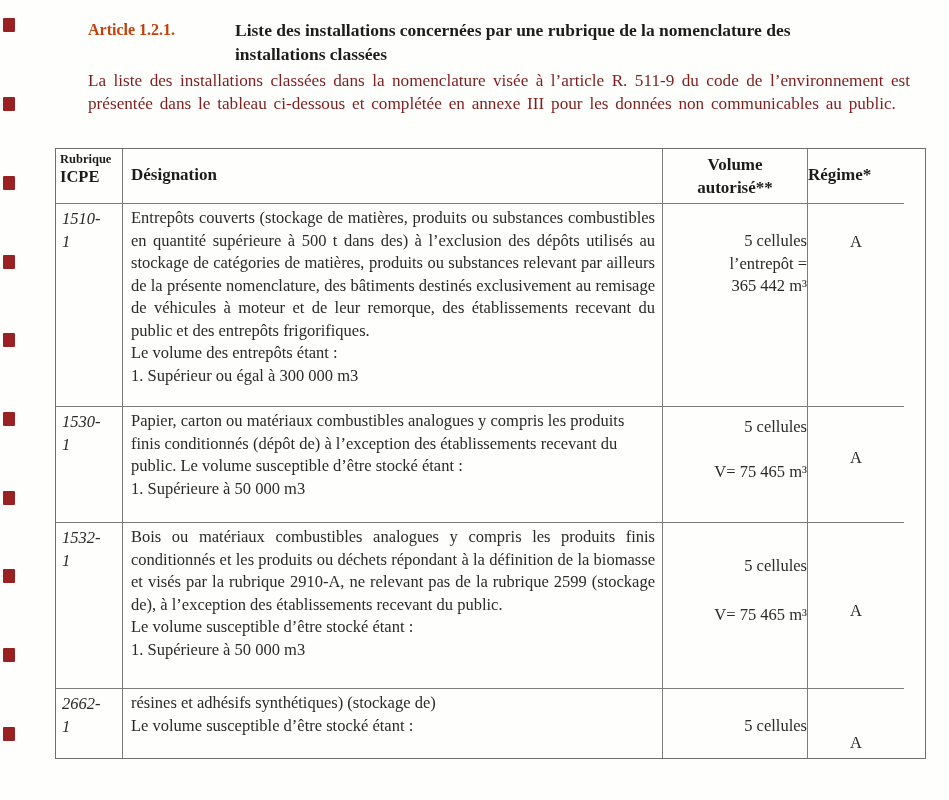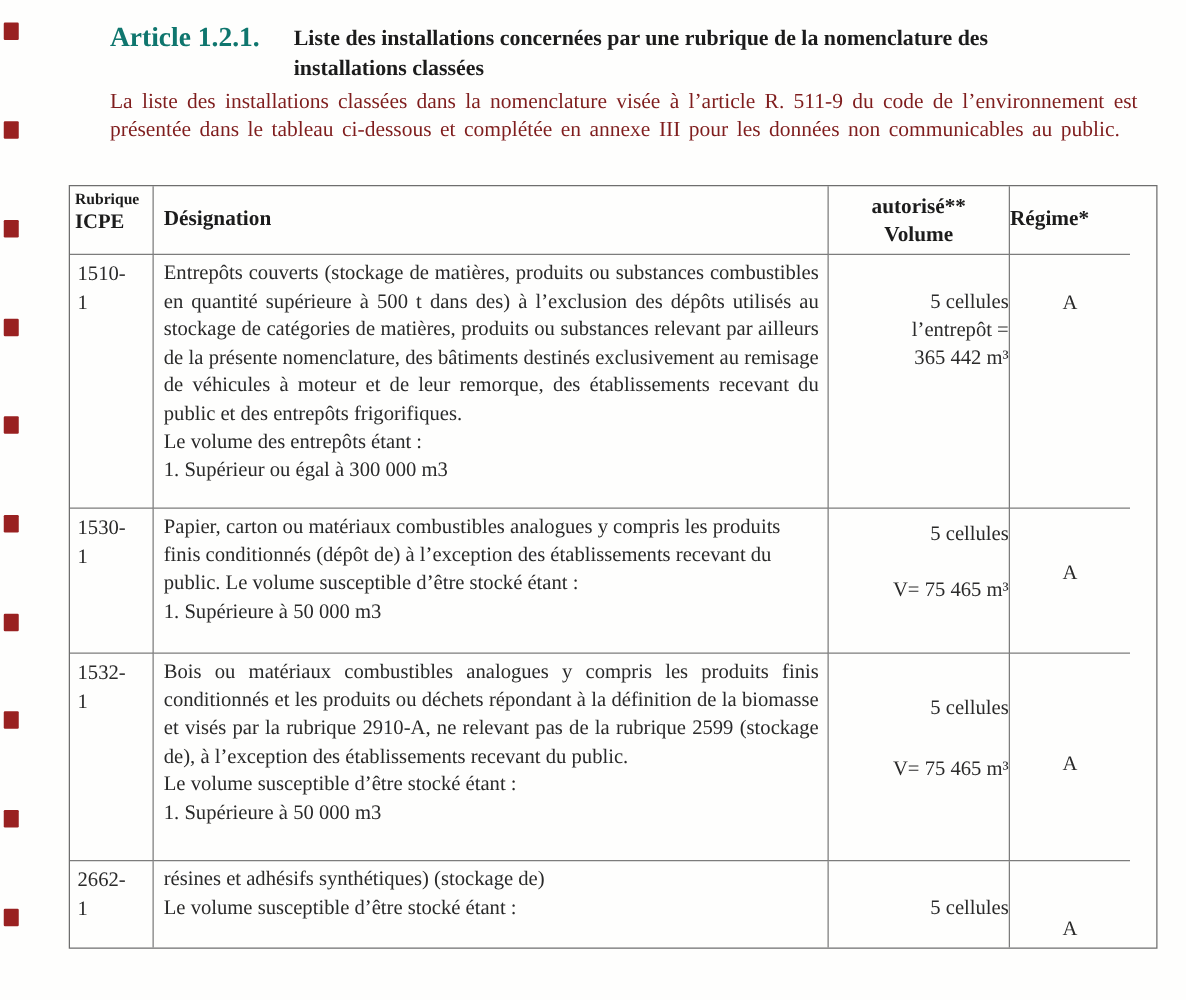--- a/index.html
+++ b/index.html
@@ -1,21 +1,21 @@
 <!DOCTYPE html>
 <html><head>
 <meta charset="utf-8">
 <style>
   html,body{margin:0;padding:0;background:#ffffff;}
   #page{position:relative;width:949px;height:800px;background:#fefefd;overflow:hidden;
         font-family:"Liberation Serif","DejaVu Serif",serif;color:#262626;}
 
   
   .heading{position:absolute;left:88px;top:18px;width:824px;display:flex;}
-  .article-label{font-weight:bold;font-size:22px;color:#0f766e;width:147px;flex:0 0 147px;line-height:24px;}
+  .article-label{font-weight:bold;font-size:16px;color:#c2410c;width:147px;flex:0 0 147px;line-height:24px;}
   .heading-text{font-weight:bold;font-size:17.5px;color:#1c1c1c;line-height:24px;width:677px;}
 
   
   .intro{position:absolute;left:88px;top:69px;width:822px;font-size:17.2px;line-height:23px;
          text-align:justify;word-spacing:2.5px;color:#7f1d1d;}
 
   
   .doc-table{position:absolute;left:55px;top:148px;width:871px;
              display:grid;grid-template-columns:67px 540px 145px 96px;
              grid-template-rows:55px 203px 116px 166px 69px;
@@ -25,21 +25,21 @@
   .last-col{border-right:none;}
   .last-row{border-bottom:none;}
 
   .h-rub{padding:3px 2px 0 4px;}
   .h-rub .small{font-weight:bold;font-size:12.5px;line-height:15px;color:#1c1c1c;}
   .h-rub .big{font-weight:bold;font-size:16.5px;line-height:20px;color:#1c1c1c;}
   .h-des{font-weight:bold;font-size:17px;color:#1c1c1c;padding:15px 0 0 8px;}
   .h-vol{font-weight:bold;font-size:17px;color:#1c1c1c;text-align:center;padding-top:4px;line-height:23px;}
   .h-reg{font-weight:bold;font-size:17px;color:#1c1c1c;text-align:left;padding-top:15px;}
 
-  .c-rub{padding:4px 16px 0 6px;}
+  .c-rub{padding:4px 16px 0 6px;font-style:italic;}
   .c-des{padding:3px 7px 0 8px;}
   .c-des p{margin:0;}
   .c-des .just{text-align:justify;}
   .c-vol{text-align:right;}
   .c-reg{text-align:center;}
 
   .vol-1{padding-top:26px;}
   .reg-1{padding-top:27px;}
   .vol-2{padding-top:9px;}
   .vol-2 .gap{margin-top:22px;}
@@ -82,22 +82,22 @@
   <div class="intro">La liste des installations classées dans la nomenclature visée à l’article R. 511-9 du code de l’environnement est présentée dans le tableau ci-dessous et complétée en annexe III pour les données non communicables au public.</div>
 
   <div class="doc-table">
 
     <div class="cell h-rub">
       <div class="small">Rubrique</div>
       <div class="big">ICPE</div>
     </div>
     <div class="cell h-des">Désignation</div>
     <div class="cell h-vol">
+      <div>Volume</div>
       <div>autorisé**</div>
-      <div>Volume</div>
     </div>
     <div class="cell h-reg last-col">Régime*</div>
 
     <div class="cell c-rub">1510-1</div>
     <div class="cell c-des">
       <p class="just">Entrepôts couverts (stockage de matières, produits ou substances combustibles en quantité supérieure à 500 t dans des) à l’exclusion des dépôts utilisés au stockage de catégories de matières, produits ou substances relevant par ailleurs de la présente nomenclature, des bâtiments destinés exclusivement au remisage de véhicules à moteur et de leur remorque, des établissements recevant du public et des entrepôts frigorifiques.</p>
       <div>Le volume des entrepôts étant :</div>
       <div>1. Supérieur ou égal à 300 000 m3</div>
     </div>
     <div class="cell c-vol vol-1">

